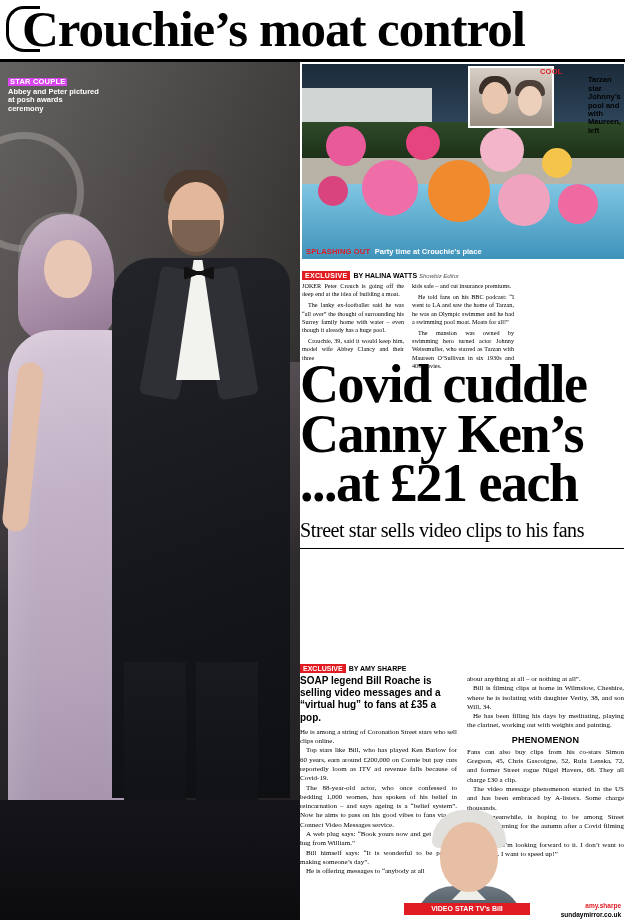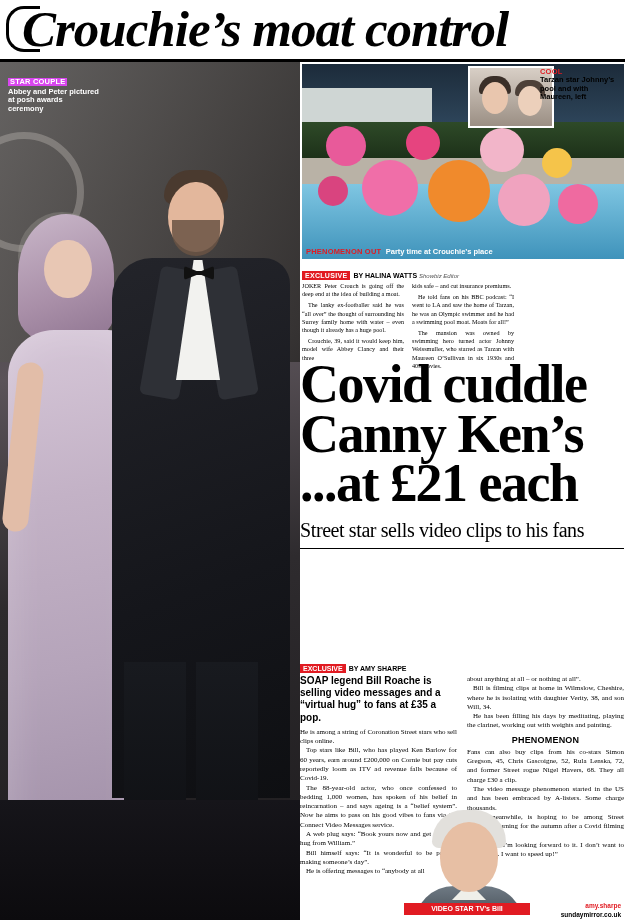--- a/index.html
+++ b/index.html
@@ -26,21 +26,20 @@
 
   
   .masthead {
     position: absolute;
     left: 0; top: 0;
     width: 625px;
     height: 62px;
     border-bottom: 3px solid #000;
     background: #fff;
     overflow: hidden;
-    font-style: italic;
   }
   .masthead-title {
     font-family: "Liberation Serif", serif;
     font-weight: bold;
     font-size: 51px;
     line-height: 58px;
     letter-spacing: -1px;
     padding-left: 22px;
     white-space: nowrap;
   }
@@ -239,21 +238,21 @@
     background: #ecd0bb; border-radius: 12px/15px;
   }
   .ip-hair2 {
     position: absolute; left: 45px; top: 12px; width: 30px; height: 16px;
     background: #4d4038; border-radius: 15px 15px 4px 4px;
   }
   .cap-cool {
     left: 540px; top: 68px; width: 80px;
   }
   .cap-cool .cap-title { color: #e11b22; }
-  .cap-cool .cap-body { color: #000; }
+  .cap-cool .cap-body { color: #000; margin-left: 48px; }
 
   
   .crouch-story {
     position: absolute;
     left: 302px; top: 272px;
     width: 322px; height: 82px;
   }
   .exclusive-bar {
     font-family: "Liberation Sans", sans-serif;
     font-size: 7px;
@@ -444,21 +443,21 @@
     <div class="balloon b3"></div>
     <div class="balloon b4"></div>
     <div class="balloon b5"></div>
     <div class="balloon b6"></div>
     <div class="balloon b7"></div>
     <div class="balloon b8"></div>
     <div class="balloon b9"></div>
   </div>
 
   <div class="cap cap-splashing">
-    <span class="cap-title">PHENOMENON OUT</span>
+    <span class="cap-title">SPLASHING OUT</span>
     <span class="cap-body">Party time at Crouchie’s place</span>
   </div>
 
   <div class="inset-photo">
     <div class="ip-hair1"></div>
     <div class="ip-face1"></div>
     <div class="ip-hair2"></div>
     <div class="ip-face2"></div>
   </div>
 

